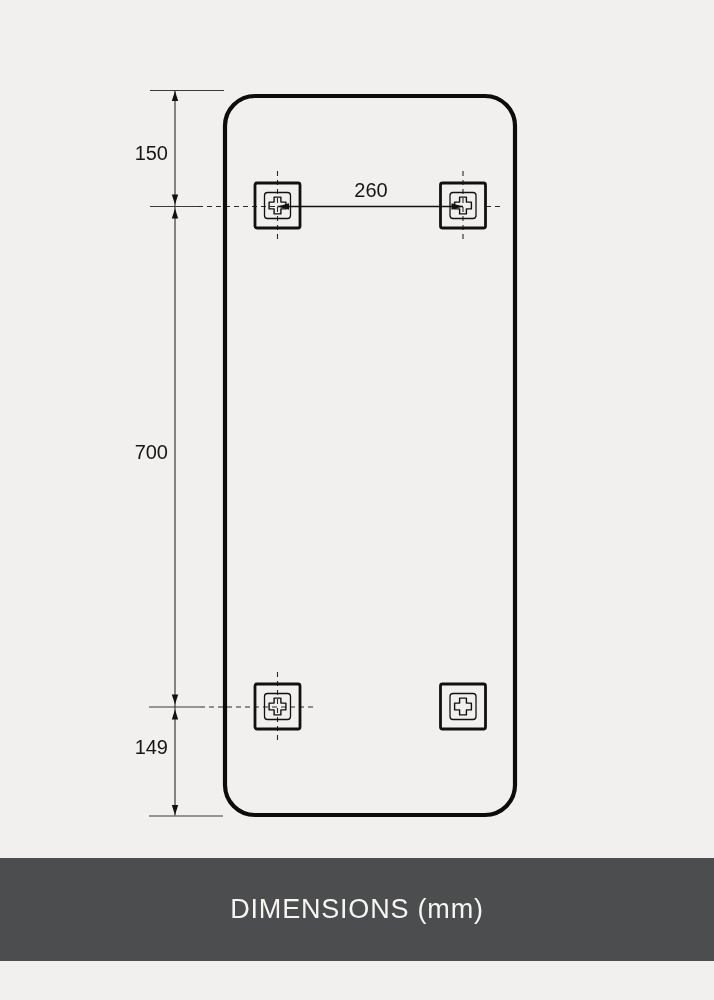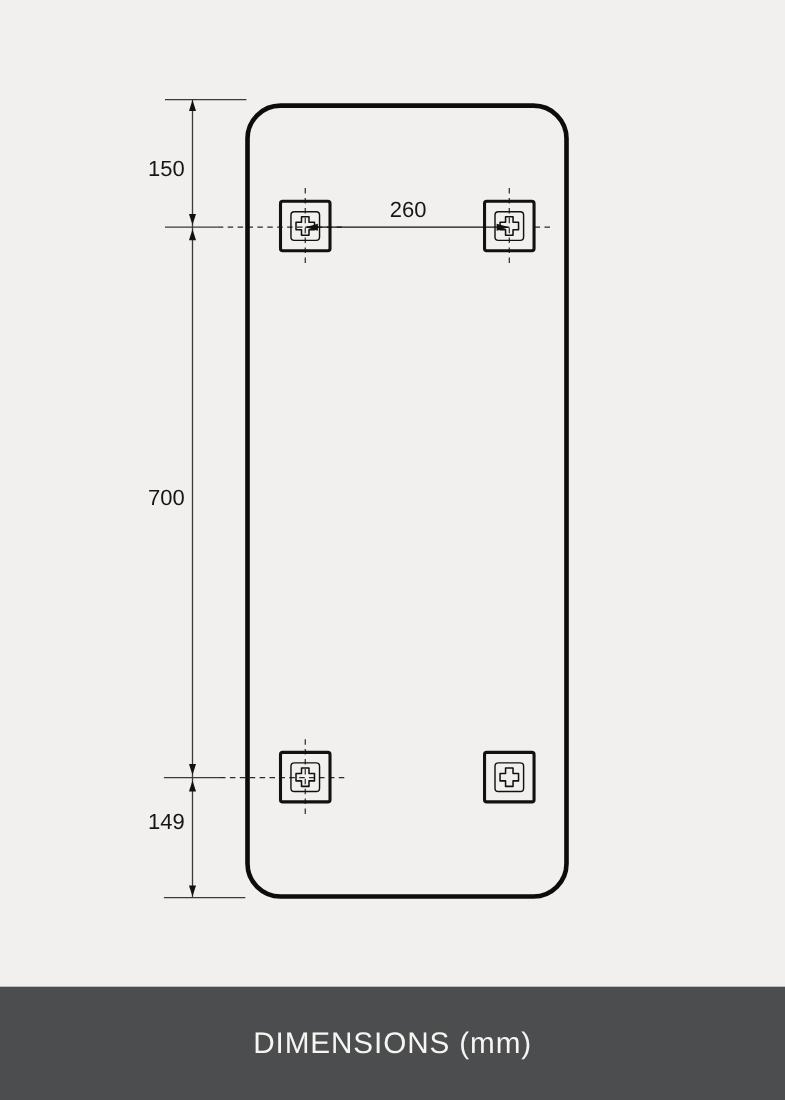--- a/index.html
+++ b/index.html
@@ -23,21 +23,21 @@
   }
   .dim-text {
     font-family: "Liberation Sans", sans-serif;
     font-size: 20px;
     font-weight: 400;
     fill: #161616;
   }
   .footer-bar {
     position: absolute;
     left: 0;
-    top: 897px;
+    top: 858px;
     width: 714px;
     height: 103px;
     background: #4c4d4f;
     display: flex;
     align-items: center;
     justify-content: center;
   }
   .footer-title {
     color: #f6f5f2;
     font-size: 27px;

